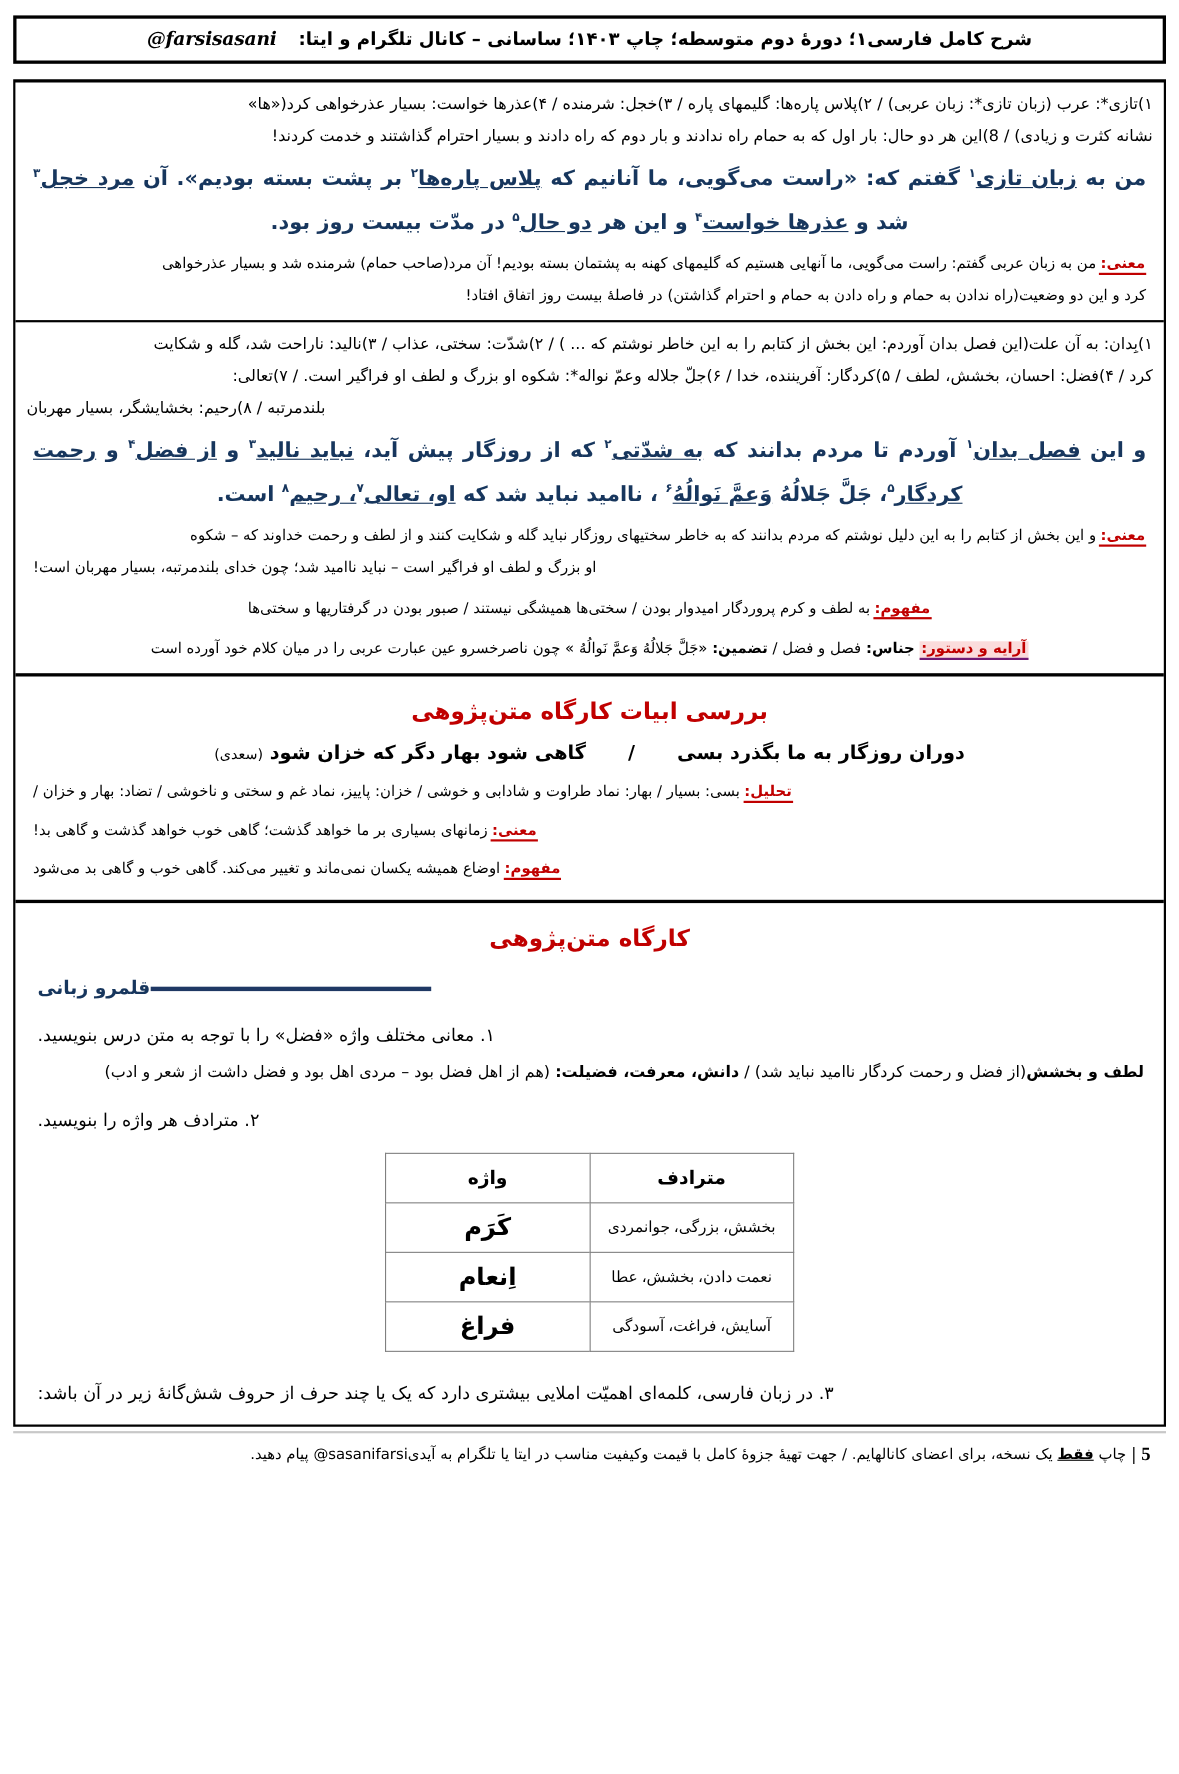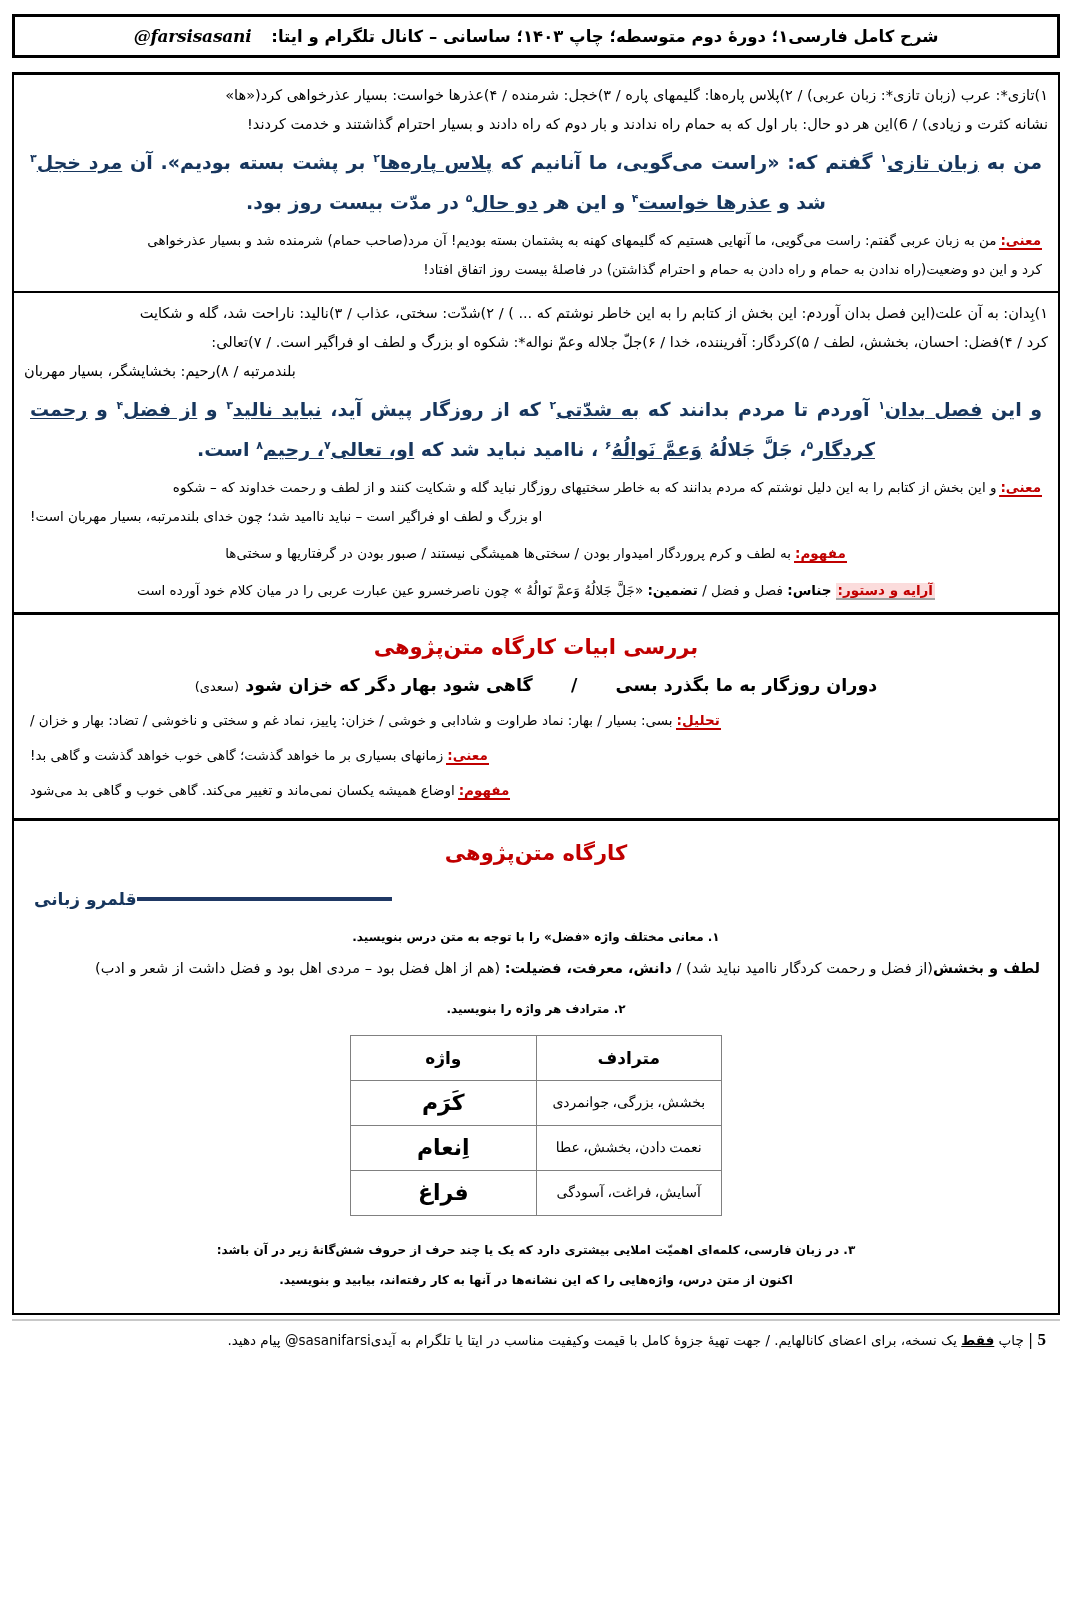--- a/index.html
+++ b/index.html
@@ -105,21 +105,21 @@
     border-bottom: 2px solid #c00000;
     padding: 0 1px;
     margin-left: 3px;
     display: inline-block;
     line-height: 1.15;
   }
   .lbl-hl {
     color: #c00000;
     font-weight: bold;
     background: #fbdcdc;
-    border-bottom: 2px solid #a3a3a3;
+    border-bottom: 2px solid #701a75;
     padding: 0 2px;
     margin-left: 4px;
     display: inline-block;
     line-height: 1.15;
   }
 
   
   .red-head {
     color: #c00000;
     font-weight: bold;
@@ -157,23 +157,23 @@
     white-space: nowrap;
     padding-left: 6px;
   }
   .domain-rule {
     height: 4px;
     background: #1f3864;
     width: 255px;
   }
 
   .q {
-    font-weight: bold;
-    font-size: 12px;
-    text-align: center;
+    font-weight: normal;
+    font-size: 16px;
+    text-align: left;
     padding: 14px 10px 6px 10px;
     line-height: 1.7;
   }
   .ans {
     font-size: 14.5px;
     line-height: 1.9;
     text-align: justify;
     text-align-last: right;
     padding: 2px 8px;
   }
@@ -253,21 +253,21 @@
     <div class="header-text">
       <span>شرح کامل فارسی۱؛ دورهٔ دوم متوسطه؛ چاپ ۱۴۰۳؛ ساسانی – کانال تلگرام و ایتا:</span>
       <span class="header-handle">@farsisasani</span>
     </div>
   </div>
 
   <div class="body-box">
 
     <div class="section">
       <div class="glossline">۱)تازی*: عرب (زبان تازی*: زبان عربی) / ۲)پلاس پاره‌ها: گلیمهای پاره / ۳)خجل: شرمنده / ۴)عذرها خواست: بسیار عذرخواهی کرد(«ها»</div>
-      <div class="glossline">نشانه کثرت و زیادی) / 6)این هر دو حال: بار اول که به حمام راه ندادند و بار دوم که راه دادند و بسیار احترام گذاشتند و خدمت کردند!</div>
+      <div class="glossline">نشانه کثرت و زیادی) / 8)این هر دو حال: بار اول که به حمام راه ندادند و بار دوم که راه دادند و بسیار احترام گذاشتند و خدمت کردند!</div>
 
       <div class="verse">من به <u>زبان تازی</u><sup>۱</sup> گفتم که: «راست می‌گویی، ما آنانیم که <u>پلاس پاره‌ها</u><sup>۲</sup> بر پشت بسته بودیم». آن <u>مرد خجل</u><sup>۳</sup> شد و <u>عذرها خواست</u><sup>۴</sup> و این هر <u>دو حال</u><sup>۵</sup> در مدّت بیست روز بود.</div>
 
       <div class="note">
         <span class="lbl">معنی:</span><span>من به زبان عربی گفتم: راست می‌گویی، ما آنهایی هستیم که گلیمهای کهنه به پشتمان بسته بودیم! آن مرد(صاحب حمام) شرمنده شد و بسیار عذرخواهی</span>
       </div>
       <div class="note">
         <span>کرد و این دو وضعیت(راه ندادن به حمام و راه دادن به حمام و احترام گذاشتن) در فاصلهٔ بیست روز اتفاق افتاد!</span>
       </div>
     </div>
@@ -366,21 +366,20 @@
             </tr>
             <tr>
               <td class="syn-val">آسایش، فراغت، آسودگی</td>
               <td class="word">فراغ</td>
             </tr>
           </tbody>
         </table>
       </div>
 
       <div class="q" style="padding-top:18px;">۳. در زبان فارسی، کلمه‌ای اهمیّت املایی بیشتری دارد که یک یا چند حرف از حروف شش‌گانهٔ زیر در آن باشد:</div>
-      <div class="q" style="padding-top:4px;padding-bottom:14px;">اکنون از متن درس، واژه‌هایی را که این نشانه‌ها در آنها به کار رفته‌اند، بیابید و بنویسید.</div>
     </div>
 
   </div>
 
   <div class="footer">
     <div class="footer-text">
       <span>چاپ</span>
       <b><u>فقط</u></b>
       <span>یک نسخه، برای اعضای کانالهایم. / جهت تهیهٔ جزوهٔ کامل با قیمت وکیفیت مناسب در ایتا یا تلگرام به آیدی</span><span class="footer-ltr">@sasanifarsi</span>
       <span>پیام دهید.</span>

